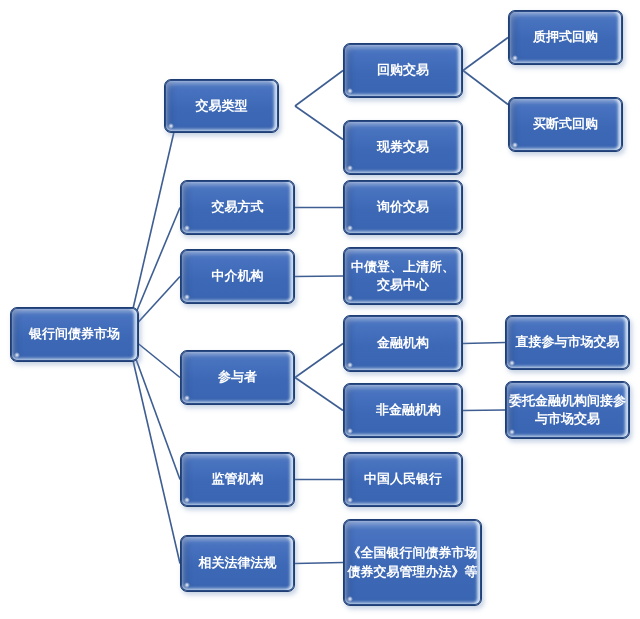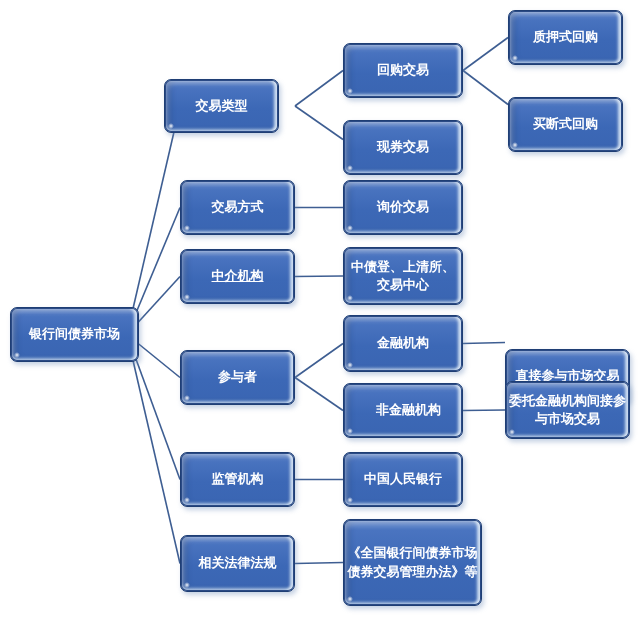--- a/index.html
+++ b/index.html
@@ -49,31 +49,31 @@
       <line x1="127" y1="334.5" x2="180" y2="479.5" stroke="#3e5e92" stroke-width="1.6"></line>
       <line x1="295" y1="479.5" x2="343" y2="479.5" stroke="#3e5e92" stroke-width="1.6"></line>
       <line x1="127" y1="334.5" x2="180" y2="563.5" stroke="#3e5e92" stroke-width="1.6"></line>
       <line x1="295" y1="563.5" x2="343" y2="562.5" stroke="#3e5e92" stroke-width="1.6"></line>
     </svg>
 
   <div class="node" style="left:10px;top:307px;width:129px;height:55px;">银行间债券市场</div>
 
   <div class="node" style="left:164px;top:79px;width:115px;height:54px;">交易类型</div>
   <div class="node" style="left:180px;top:180px;width:115px;height:55px;">交易方式</div>
-  <div class="node" style="left:180px;top:249px;width:115px;height:55px;text-decoration:underline;">中介机构</div>
+  <div class="node" style="left:180px;top:249px;width:115px;height:55px;">中介机构</div>
   <div class="node" style="left:180px;top:350px;width:115px;height:55px;">参与者</div>
   <div class="node" style="left:180px;top:452px;width:115px;height:55px;">监管机构</div>
   <div class="node" style="left:180px;top:535px;width:115px;height:57px;">相关法律法规</div>
 
   <div class="node" style="left:343px;top:43px;width:120px;height:55px;">回购交易</div>
   <div class="node" style="left:343px;top:120px;width:120px;height:55px;">现券交易</div>
   <div class="node" style="left:343px;top:180px;width:120px;height:55px;">询价交易</div>
   <div class="node" style="left:343px;top:247px;width:120px;height:58px;">中债登、上清所、交易中心</div>
   <div class="node" style="left:343px;top:315px;width:120px;height:57px;">金融机构</div>
   <div class="node" style="left:343px;top:383px;width:120px;height:55px;padding-left:14px;">非金融机构</div>
   <div class="node" style="left:343px;top:452px;width:120px;height:55px;">中国人民银行</div>
   <div class="node" style="left:343px;top:519px;width:139px;height:87px;">《全国银行间债券市场债券交易管理办法》等</div>
 
   <div class="node" style="left:508px;top:10px;width:115px;height:55px;">质押式回购</div>
   <div class="node" style="left:508px;top:77px;width:115px;height:55px;margin-top:20px;">买断式回购</div>
-  <div class="node" style="left:505px;top:315px;width:125px;height:55px;margin-top:34px;">直接参与市场交易</div>
+  <div class="node" style="left:505px;top:315px;width:125px;height:55px;">直接参与市场交易</div>
   <div class="node" style="left:505px;top:381px;width:125px;height:58px;">委托金融机构间接参与市场交易</div>
 </div>
 
 </body></html>

